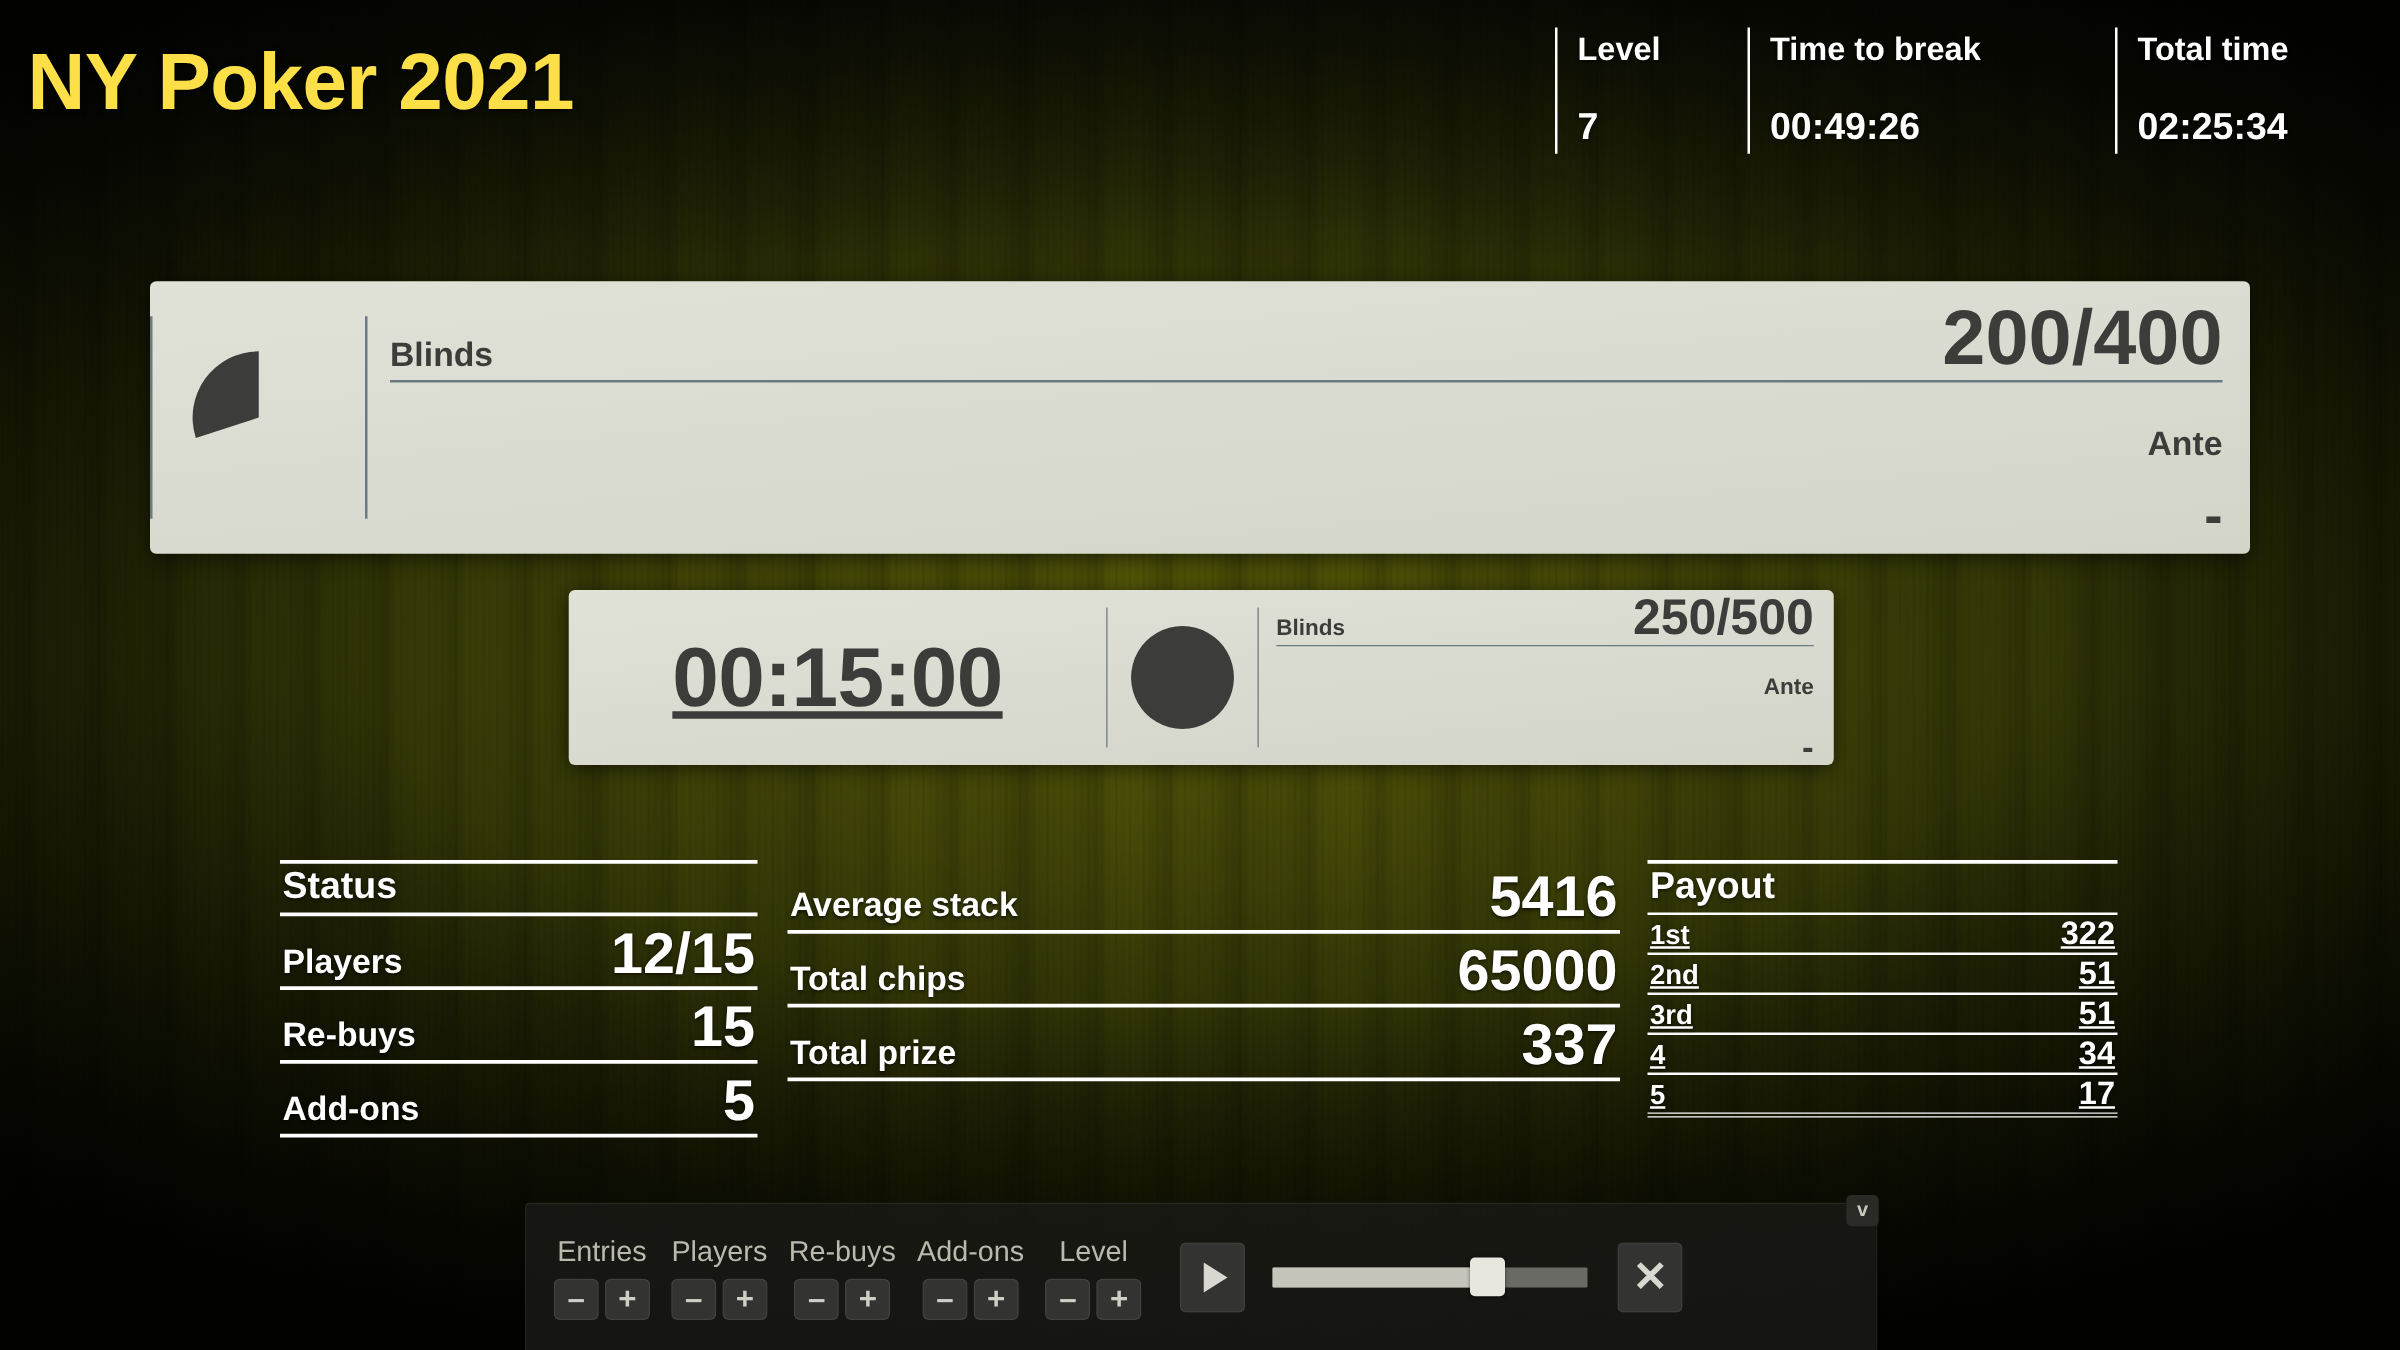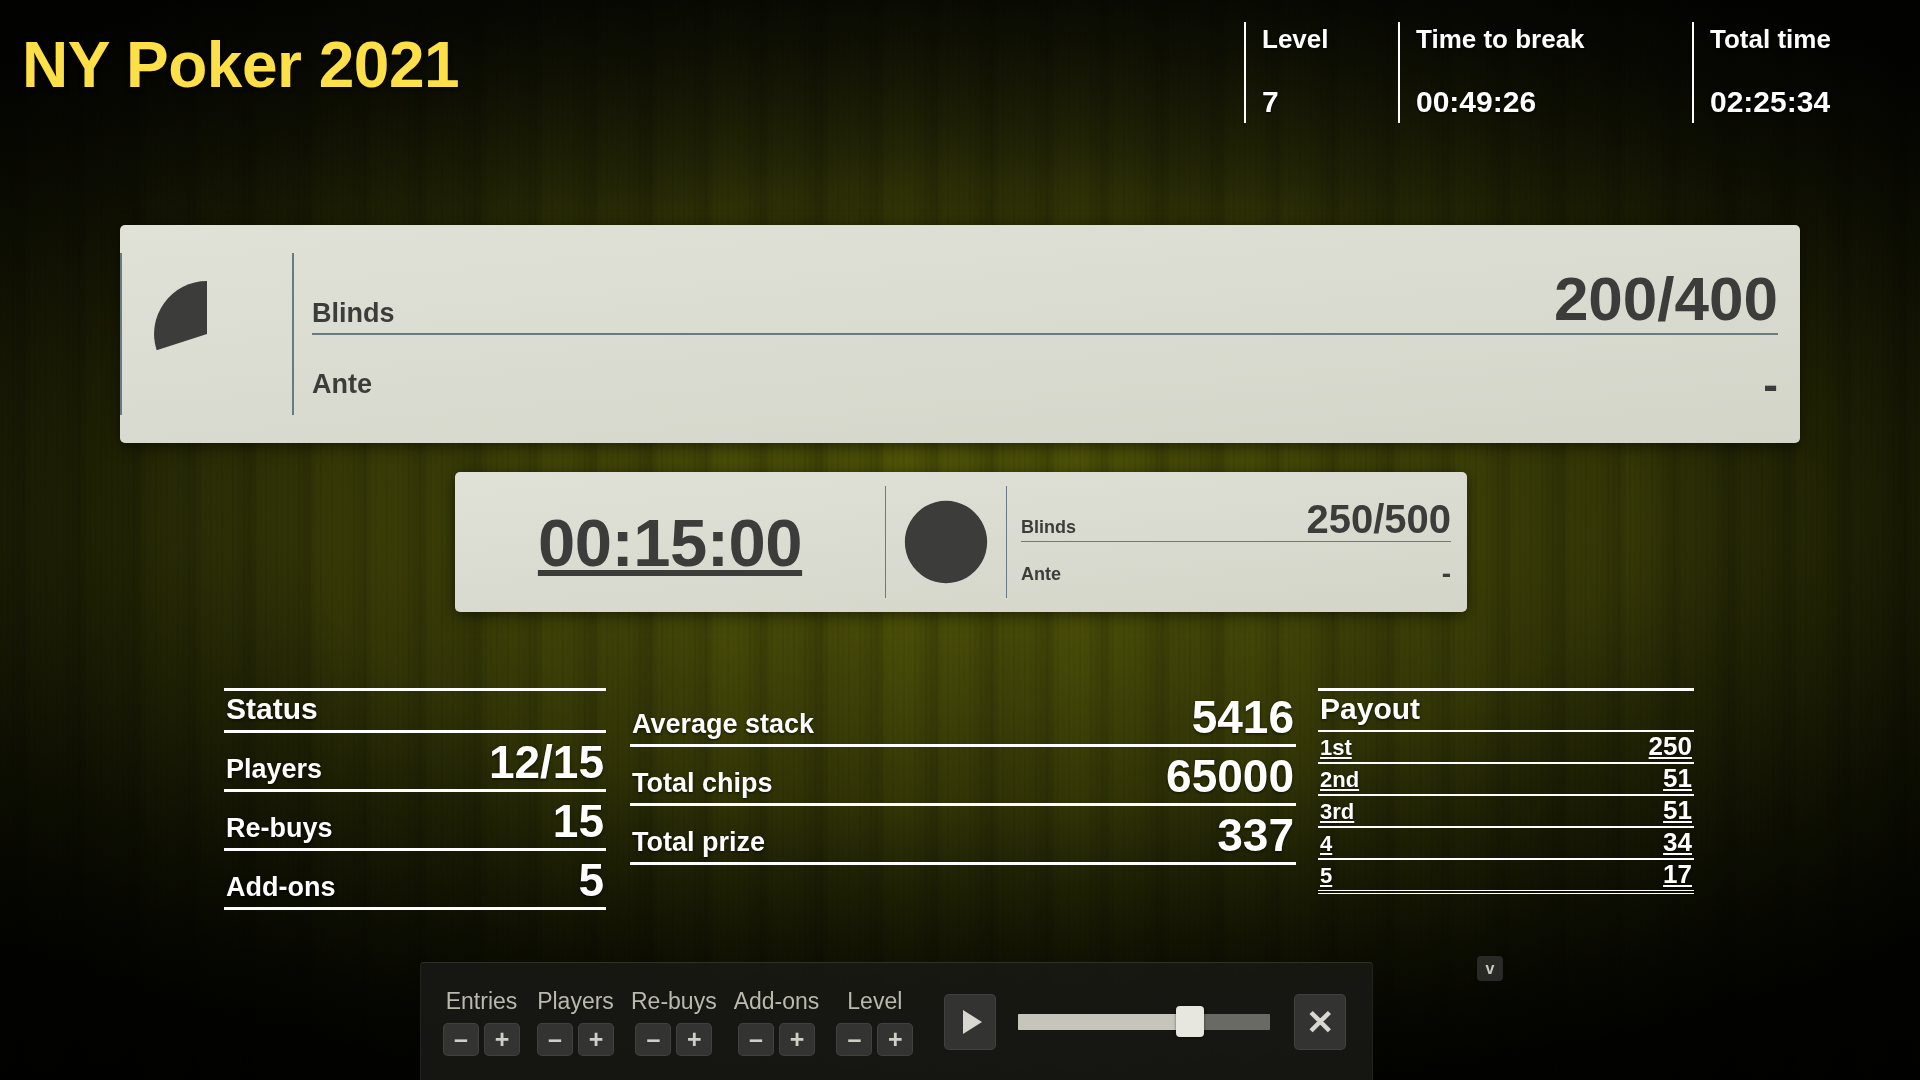--- a/index.html
+++ b/index.html
@@ -166,21 +166,21 @@
     position: relative;
   }
   .blinds-row {
     position: relative;
     display: flex;
     align-items: flex-end;
     justify-content: space-between;
     gap: 31px;
   }
   .blinds-row.top { border-bottom: 2px solid #6a7a82; padding-bottom: 4px; }
-  .blinds-row.bot { margin-top: 34px; padding-bottom: 2px; }
+  .blinds-row.bot { margin-top: 34px; padding-bottom: 2px; flex-direction: column; }
   .blinds-label {
     font-size: 27px;
     font-weight: bold;
     color: #3c3d3a;
   }
   .blinds-value {
     font-size: 62px;
     font-weight: bold;
     color: #3c3d3a;
     line-height: 0.95;
@@ -268,21 +268,21 @@
   .col-payout .col-row { padding: 1px 2px 1px 2px; border-bottom-width: 2px; text-decoration: underline; }
   .col-payout .col-row .k { font-size: 22px; }
   .col-payout .col-row .v { font-size: 26px; }
   .col-payout .col-row:last-child { border-bottom: 4px double #ffffff; }
 
   
   .ctrlbar {
     position: absolute;
     left: 420px;
     top: 962px;
-    width: 953px;
+    width: 1082px;
     height: 118px;
     background: rgba(26,26,22,0.80);
     border-top: 1px solid rgba(160,160,140,0.18);
     border-left: 1px solid rgba(160,160,140,0.10);
     border-right: 1px solid rgba(160,160,140,0.10);
     border-radius: 4px 4px 0 0;
     display: flex;
     align-items: center;
     padding: 0 22px;
   }
@@ -513,21 +513,21 @@
       <div class="col-row">
         <span class="k">Total prize</span>
         <span class="v">337</span>
       </div>
     </div>
 
     <div class="col col-payout">
       <div class="col-title">Payout</div>
       <div class="col-row">
         <span class="k">1st</span>
-        <span class="v">250</span>
+        <span class="v">322</span>
       </div>
       <div class="col-row">
         <span class="k">2nd</span>
         <span class="v">51</span>
       </div>
       <div class="col-row">
         <span class="k">3rd</span>
         <span class="v">51</span>
       </div>
       <div class="col-row">

